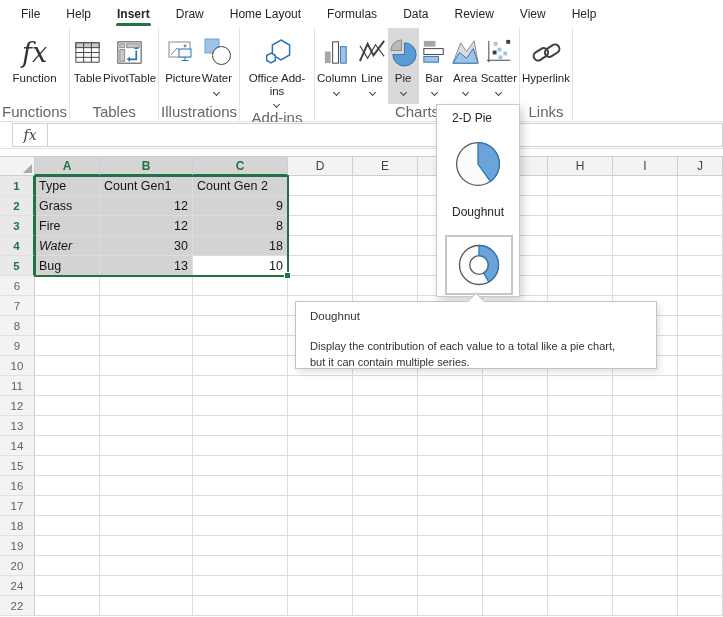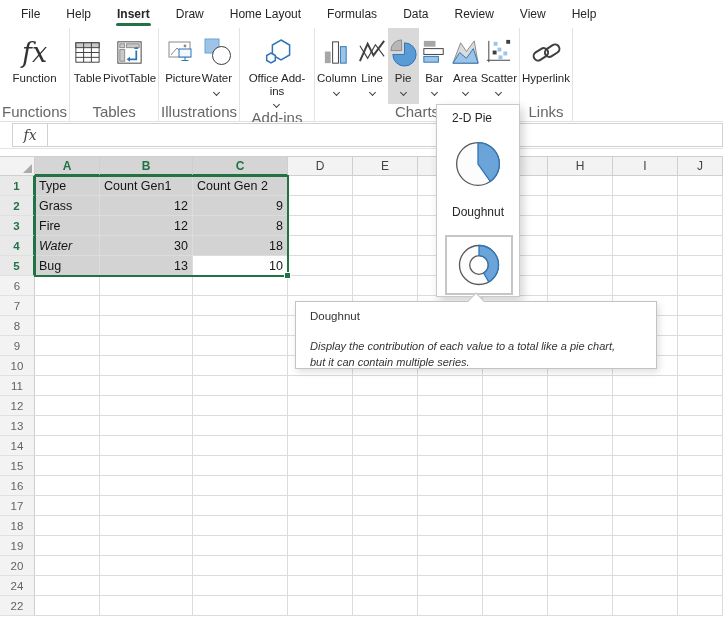--- a/index.html
+++ b/index.html
@@ -58,21 +58,21 @@
   .dd-title { position:absolute; left:15px; font-size:12px; color:#262626; white-space:nowrap; }
   #dd-title-1 { top:6px; }
   #dd-title-2 { top:100px; }
   .dd-pie { position:absolute; left:15px; top:33px; width:52px; height:52px; }
   .dd-hover { position:absolute; left:8px; top:130px; width:68px; height:60px; border:2px solid #c6c6c6; background:#fff; display:flex; align-items:center; justify-content:center; }
 
   
   .caret { position:absolute; left:470px; top:295px; width:12px; height:12px; background:#fff; border-left:1px solid #c3c3c3; border-top:1px solid #c3c3c3; transform:rotate(45deg); z-index:41; }
   .tooltip { position:absolute; left:295px; top:301px; width:362px; height:68px; background:#fff; border:1px solid #c3c3c3; box-shadow:2px 3px 7px rgba(0,0,0,.13); z-index:40; overflow:hidden; }
   .tt-title { position:absolute; top:8px; left:14px; font-size:11.5px; color:#333; }
-  .tt-body { position:absolute; top:36px; left:14px; font-size:11px; color:#333; line-height:16px; white-space:nowrap;font-style:italic; }
+  .tt-body { position:absolute; top:36px; left:14px; font-size:11px; color:#333; line-height:16px; white-space:nowrap; }
   svg { display:block; }
 </style>
 </head>
 <body>
 
 <div class="menubar">
     <div class="tab">File</div>
     <div class="tab">Help</div>
     <div class="tab active">Insert</div>
     <div class="tab">Draw</div>

